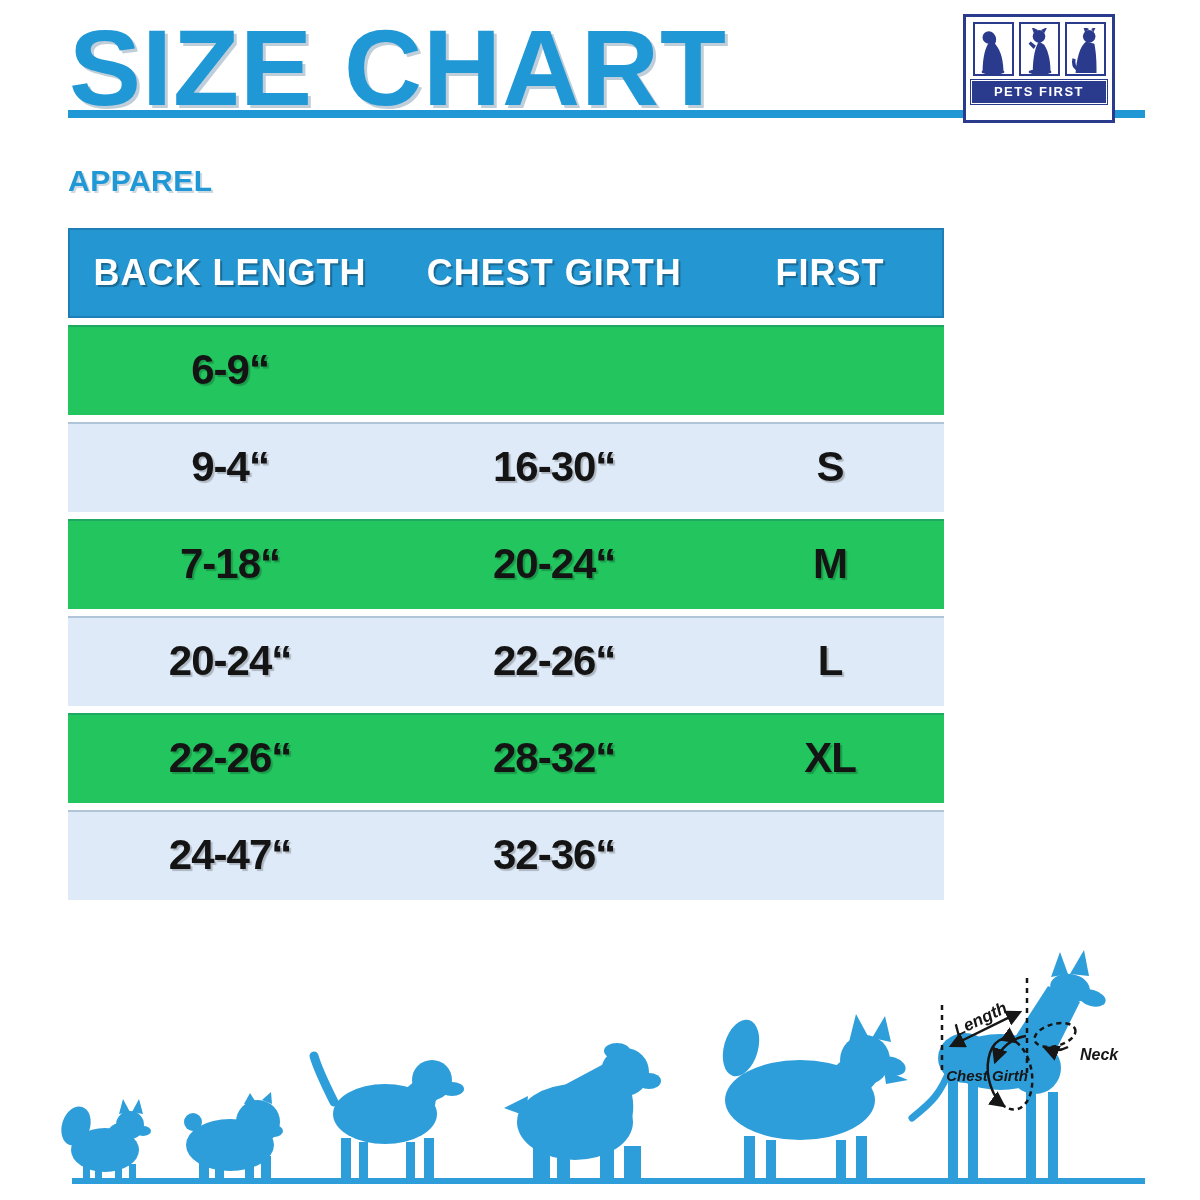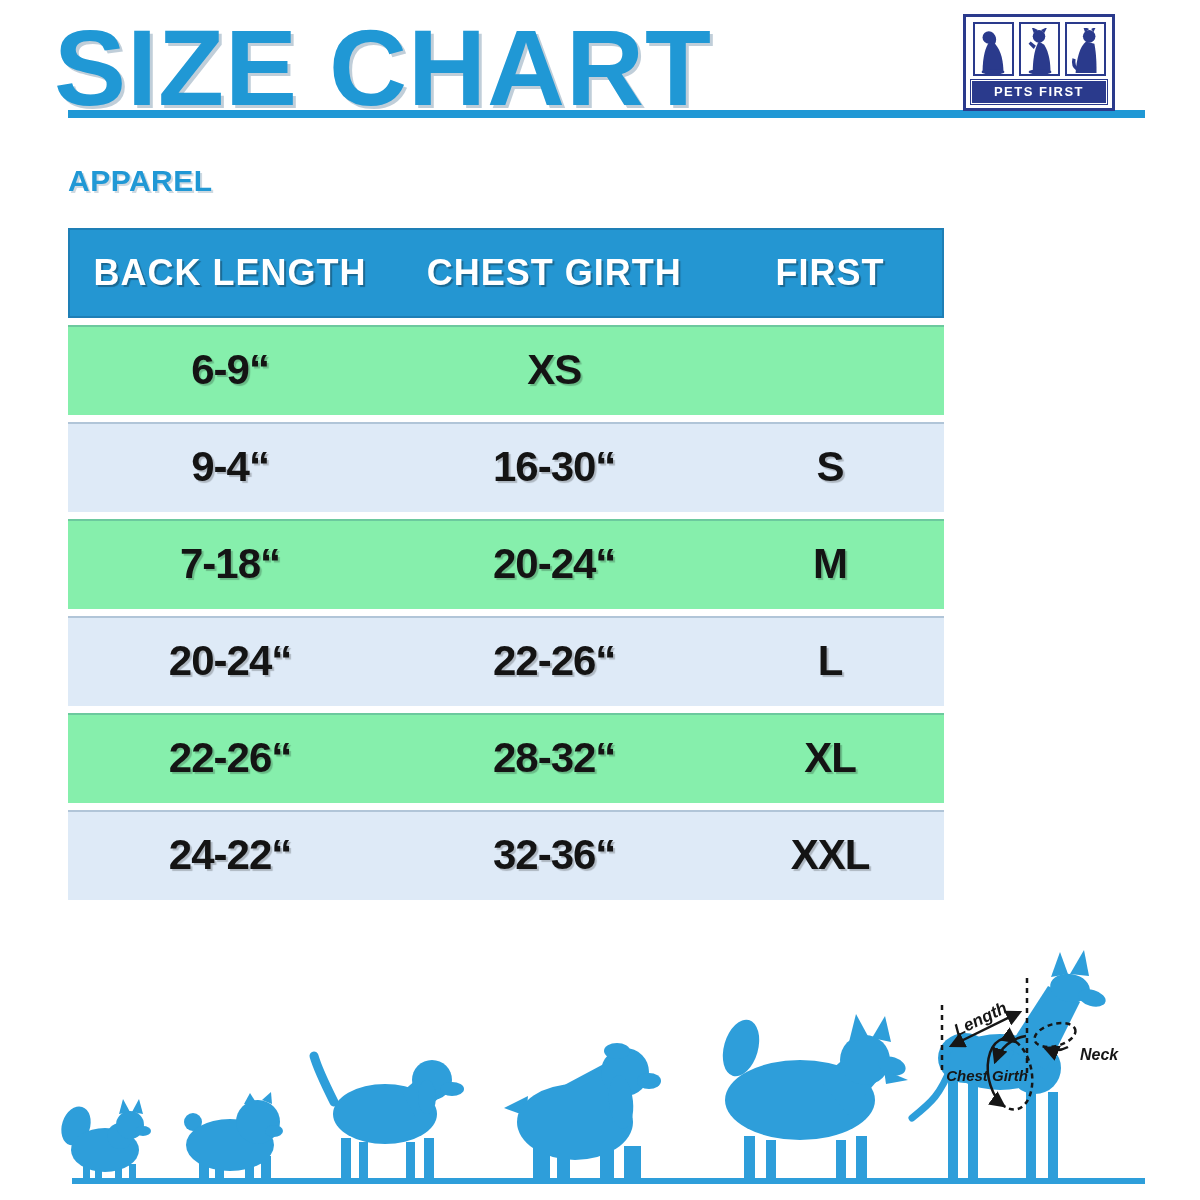--- a/index.html
+++ b/index.html
@@ -1,29 +1,29 @@
 <!DOCTYPE html>
 <html><head>
 <meta charset="utf-8">
 <style>
   html,body { margin:0; padding:0; background:#ffffff; }
   .page {
     position:relative; width:1200px; height:1200px; background:#fff; overflow:hidden;
     font-family:"Liberation Sans","DejaVu Sans",sans-serif;
   }
   .title {
-    position:absolute; left:54px; top:14px; font-size:108px; line-height:1;
+    position:absolute; left:69px; top:14px; font-size:108px; line-height:1;
     font-weight:bold; color:#2098d5; letter-spacing:1px; white-space:nowrap;
     text-shadow:3px 3px 0 rgba(30,80,120,.28);
   }
   .rule { position:absolute; left:68px; top:110px; width:1077px; height:8px; background:#2098d5; }
 
   .logo {
     position:absolute; left:963px; top:14px; width:152px; box-sizing:border-box;
-    background:#fff; border:3px solid #2a3a8c; padding:5px 5px 4px;
+    background:#fff; border:3px solid #2a3a8c; padding:5px 5px 16px;
   }
   .logo-dogs { display:flex; gap:5px; justify-content:center; }
   .logo-dog-box {
     border:2px solid #2a3a8c; width:41px; height:54px; box-sizing:border-box;
     display:flex; align-items:flex-end; justify-content:center; background:#fff;
   }
   .logo-bar {
     margin-top:4px; background:#2a3a8c; color:#fff; font-weight:bold; font-size:13px;
     letter-spacing:1.5px; text-align:center; padding:3px 0 4px;
     border:1px solid #fff; outline:1px solid #2a3a8c; white-space:nowrap;
@@ -38,21 +38,21 @@
   .trow {
     display:grid; grid-template-columns:37% 37% 26%; align-items:center;
     height:90px; text-align:center;
   }
   .trow + .trow { margin-top:7px; }
   .thead {
     background:#2496d2; color:#ffffff; font-size:36px; font-weight:bold; letter-spacing:1px;
     text-shadow:2px 2px 1px rgba(0,0,0,.3);
     box-shadow:inset 0 0 0 2px rgba(10,60,100,.25);
   }
-  .row-blue  { background:#86efac; }
+  .row-blue  { background:#22c55e; }
   .row-light { background:#deeaf7; }
   .tdata {
     color:#141414; font-size:42px; font-weight:bold; letter-spacing:-1px;
     text-shadow:2px 2px 1px rgba(0,0,0,.22);
     box-shadow:inset 0 2px 0 rgba(20,70,110,.22);
   }
 
   .dogs { position:absolute; left:0; top:950px; width:1200px; height:250px; }
 </style>
 </head>
@@ -105,21 +105,20 @@
   <div class="apparel">APPAREL</div>
 
   <div class="table">
     <div class="trow thead">
       <div>BACK LENGTH</div>
       <div>CHEST GIRTH</div>
       <div>FIRST</div>
     </div>
     <div class="trow tdata row-blue">
       <div>6-9“</div>
-      <div>XS</div>
     </div>
     <div class="trow tdata row-light">
       <div>9-4“</div>
       <div>16-30“</div>
       <div>S</div>
     </div>
     <div class="trow tdata row-blue">
       <div>7-18“</div>
       <div>20-24“</div>
       <div>M</div>
@@ -128,23 +127,22 @@
       <div>20-24“</div>
       <div>22-26“</div>
       <div>L</div>
     </div>
     <div class="trow tdata row-blue">
       <div>22-26“</div>
       <div>28-32“</div>
       <div>XL</div>
     </div>
     <div class="trow tdata row-light">
-      <div>24-22“</div>
+      <div>24-47“</div>
       <div>32-36“</div>
-      <div>XXL</div>
     </div>
   </div>
 
   <svg class="dogs" viewBox="0 0 1200 250" xmlns="http://www.w3.org/2000/svg">
     <defs>
       <marker id="arr" viewBox="0 0 10 10" refX="8.5" refY="5" markerWidth="6.5" markerHeight="6.5" orient="auto-start-reverse">
         <path d="M0,0 L10,5 L0,10 z" fill="#161616"></path>
       </marker>
     </defs>
 

